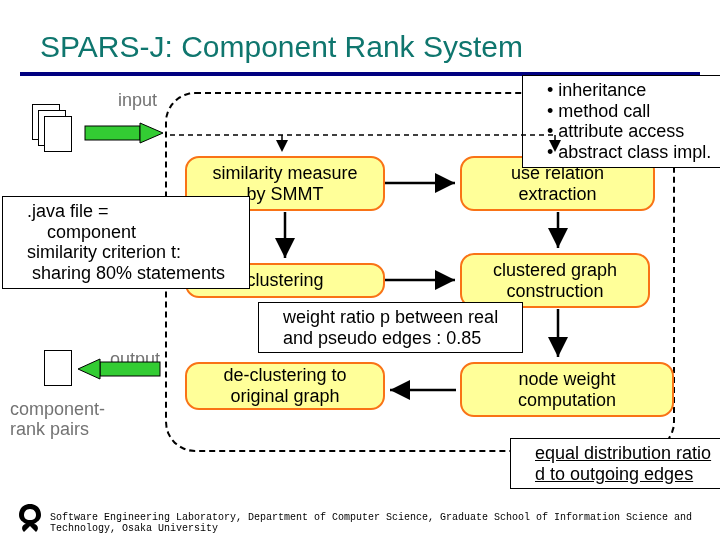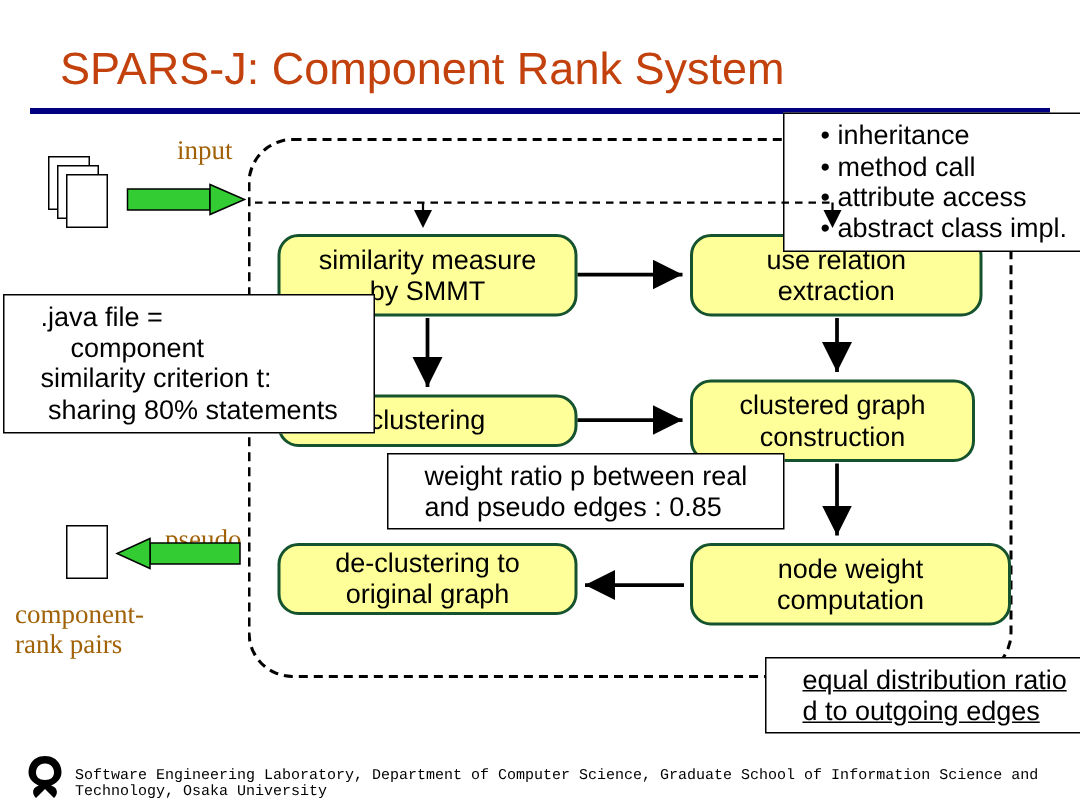--- a/index.html
+++ b/index.html
@@ -1,22 +1,22 @@
 <!DOCTYPE html>
 <html><head>
 <meta charset="utf-8">
 <style>
   * { box-sizing: border-box; margin: 0; padding: 0; }
   body { width: 720px; height: 540px; background: #fff; font-family: Arial, sans-serif; position: relative; overflow: hidden; }
-  .title { font-size: 30px; font-weight: normal; position: absolute; top: 30px; left: 40px; color: #c2410c; }
+  .title { font-size: 30px; font-weight: normal; position: absolute; top: 30px; left: 40px; color: #0f766e; }
   .title-underline { position: absolute; top: 72px; left: 20px; width: 680px; height: 4px; background: #000080; }
   .dashed-box { position: absolute; top: 92px; left: 165px; width: 510px; height: 360px; border: 2px dashed #000; border-radius: 30px; }
-  .stage-box { position: absolute; border: 2px solid #14532d; border-radius: 14px; background: #ffff99; text-align: center; font-size: 18px; display: flex; flex-direction: column; justify-content: center; align-items: center; padding: 4px 12px; }
+  .stage-box { position: absolute; border: 2px solid #f97316; border-radius: 14px; background: #ffff99; text-align: center; font-size: 18px; display: flex; flex-direction: column; justify-content: center; align-items: center; padding: 4px 12px; }
   .note-box { position: absolute; border: 1.5px solid #000; background: #fff; font-size: 18px; padding: 4px 24px; line-height: 1.15; }
-  .label { position: absolute; font-size: 18px; color: #a16207; font-family: Liberation Serif, serif; }
+  .label { position: absolute; font-size: 18px; color: #737373; }
   .footer { position: absolute; bottom: 6px; left: 50px; font-size: 10px; font-family: Liberation Mono, monospace; color: #000; }
   .logo { position: absolute; left: 14px; bottom: 4px; }
   svg.arrow { position: absolute; overflow: visible; }
   .file-stack { position: absolute; }
   .file-rect { position: absolute; width: 28px; height: 36px; background: #fff; border: 1.5px solid #000; }
 </style>
 </head>
 <body>
 
 <div class="title">SPARS-J: Component Rank System</div>
@@ -27,21 +27,21 @@
 <div class="file-stack" style="top:104px; left:32px;">
   <div class="file-rect" style="top:0; left:0;"></div>
   <div class="file-rect" style="top:6px; left:6px;"></div>
   <div class="file-rect" style="top:12px; left:12px;"></div>
 </div>
 <div class="file-stack" style="top:350px; left:44px;">
   <div class="file-rect" style="top:0; left:0;"></div>
 </div>
 
 <div class="label" style="top:90px; left:118px;">input</div>
-<div class="label" style="top:349px; left:110px;">pseudo</div>
+<div class="label" style="top:349px; left:110px;">output</div>
 <div class="label" style="top:400px; left:10px; white-space:pre; line-height:1.1;">component-
 rank pairs</div>
 
 <svg class="arrow" style="top:120px; left:85px;" width="80" height="30">
   <defs>
       <marker id="ga1" markerWidth="12" markerHeight="12" refX="2" refY="5" orient="auto">
         <path d="M0,0 L10,5 L0,10 Z" fill="#33cc33" stroke="#000"></path>
       </marker>
     </defs>
   <rect x="0" y="6" width="55" height="14" fill="#33cc33" stroke="#000"></rect>

